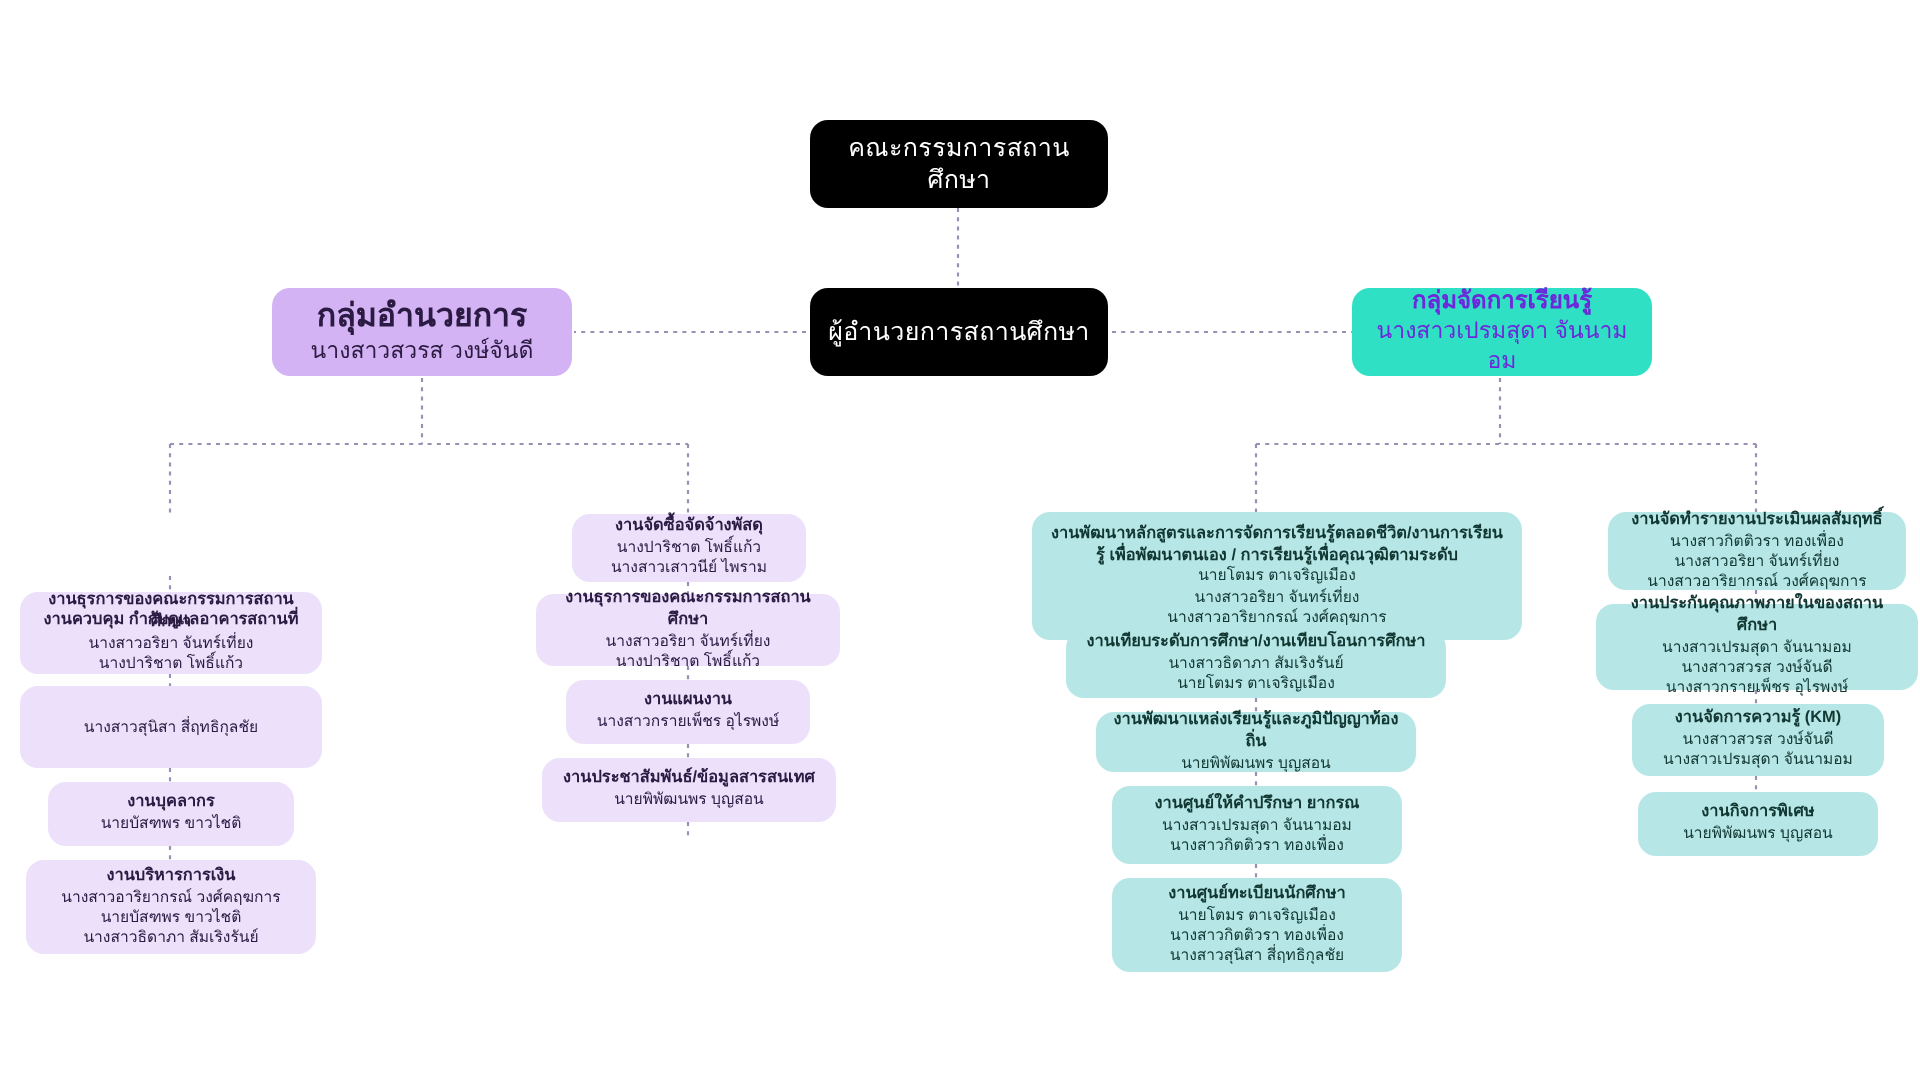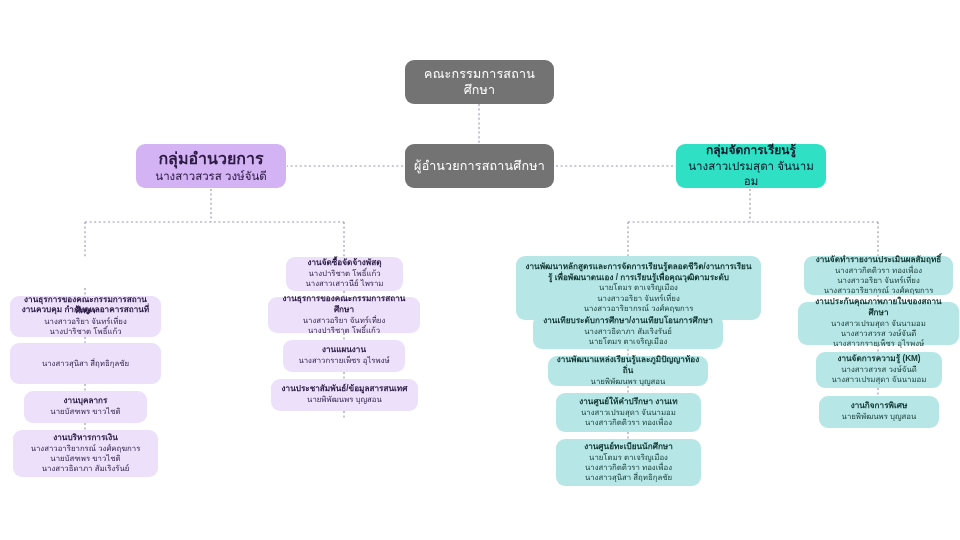--- a/index.html
+++ b/index.html
@@ -51,42 +51,42 @@
     display: block;
   }
   .node .sub,
   .node .person {
     font-weight: normal;
     display: block;
   }
 
   
   .node-navy {
-    background: #737373;
+    background: #000000;
     color: #ffffff;
     border-radius: 9px;
   }
   .node-navy .title {
     font-weight: normal;
     font-size: 12.5px;
     letter-spacing: .2px;
   }
 
   
   .node-purple-head {
     background: #d4b3f5;
     color: #2b1a42;
   }
   .node-purple-head .title { font-size: 16px; }
   .node-purple-head .sub   { font-size: 11.5px; }
 
   
   .node-teal-head {
     background: #30e0c5;
-    color: #0f172a;
+    color: #6d28d9;
   }
   .node-teal-head .title { font-size: 12px; }
   .node-teal-head .sub   { font-size: 11.5px; }
 
   
   .node-purple {
     background: #ece0fb;
     color: #2b1a42;
   }
   .node-teal {
@@ -214,21 +214,21 @@
   <div class="node node-teal" style="left:533px; top:315px; width:190px; height:34px;">
     <span class="title">งานเทียบระดับการศึกษา/งานเทียบโอนการศึกษา</span>
     <span class="person">นางสาวธิดาภา สัมเริงรันย์</span>
     <span class="person">นายโตมร ตาเจริญเมือง</span>
   </div>
   <div class="node node-teal" style="left:548px; top:356px; width:160px; height:30px;">
     <span class="title">งานพัฒนาแหล่งเรียนรู้และภูมิปัญญาท้องถิ่น</span>
     <span class="person">นายพิพัฒนพร บุญสอน</span>
   </div>
   <div class="node node-teal" style="left:556px; top:393px; width:145px; height:39px;">
-    <span class="title">งานศูนย์ให้คำปรึกษา งานเท</span>
+    <span class="title">งานศูนย์ให้คำปรึกษา ยากรณ</span>
     <span class="person">นางสาวเปรมสุดา จันนามอม</span>
     <span class="person">นางสาวกิตติวรา ทองเพื่อง</span>
   </div>
   <div class="node node-teal" style="left:556px; top:439px; width:145px; height:47px;">
     <span class="title">งานศูนย์ทะเบียนนักศึกษา</span>
     <span class="person">นายโตมร ตาเจริญเมือง</span>
     <span class="person">นางสาวกิตติวรา ทองเพื่อง</span>
     <span class="person">นางสาวสุนิสา สี่ฤทธิกุลชัย</span>
   </div>
 

